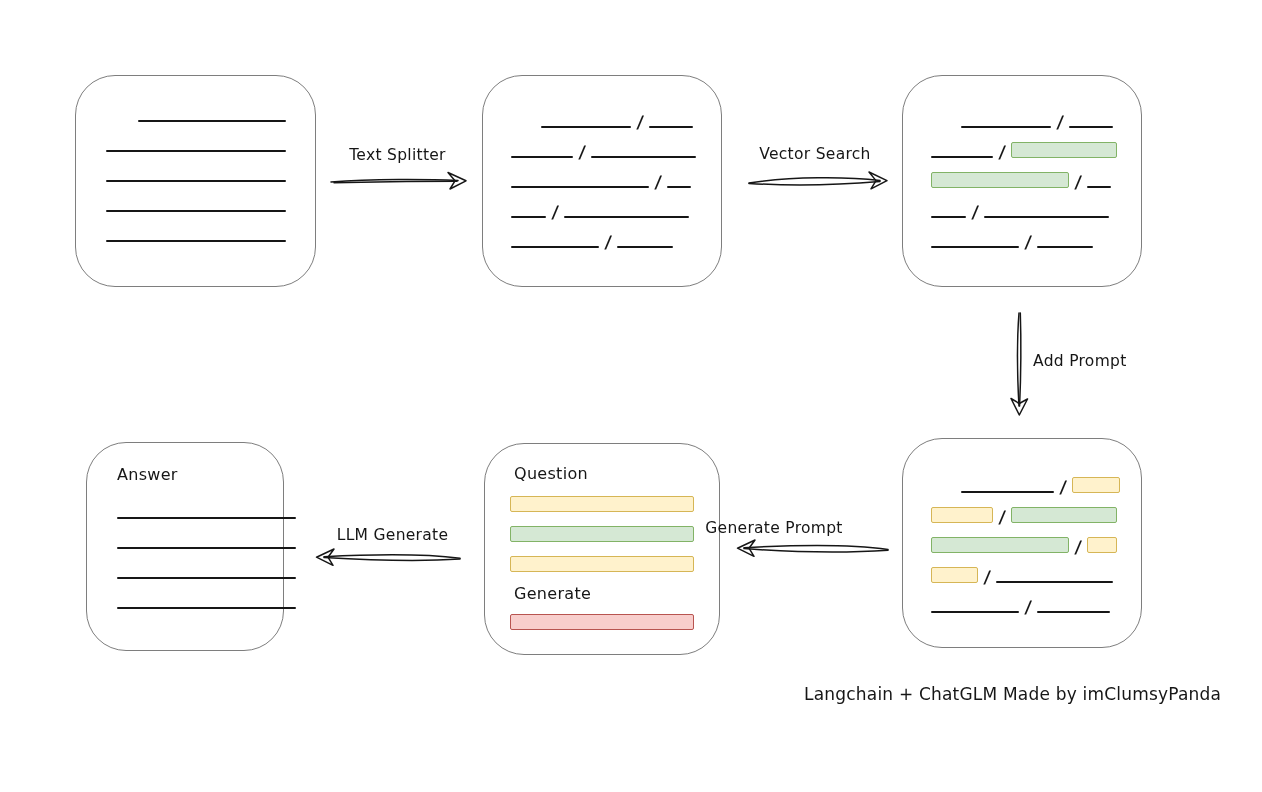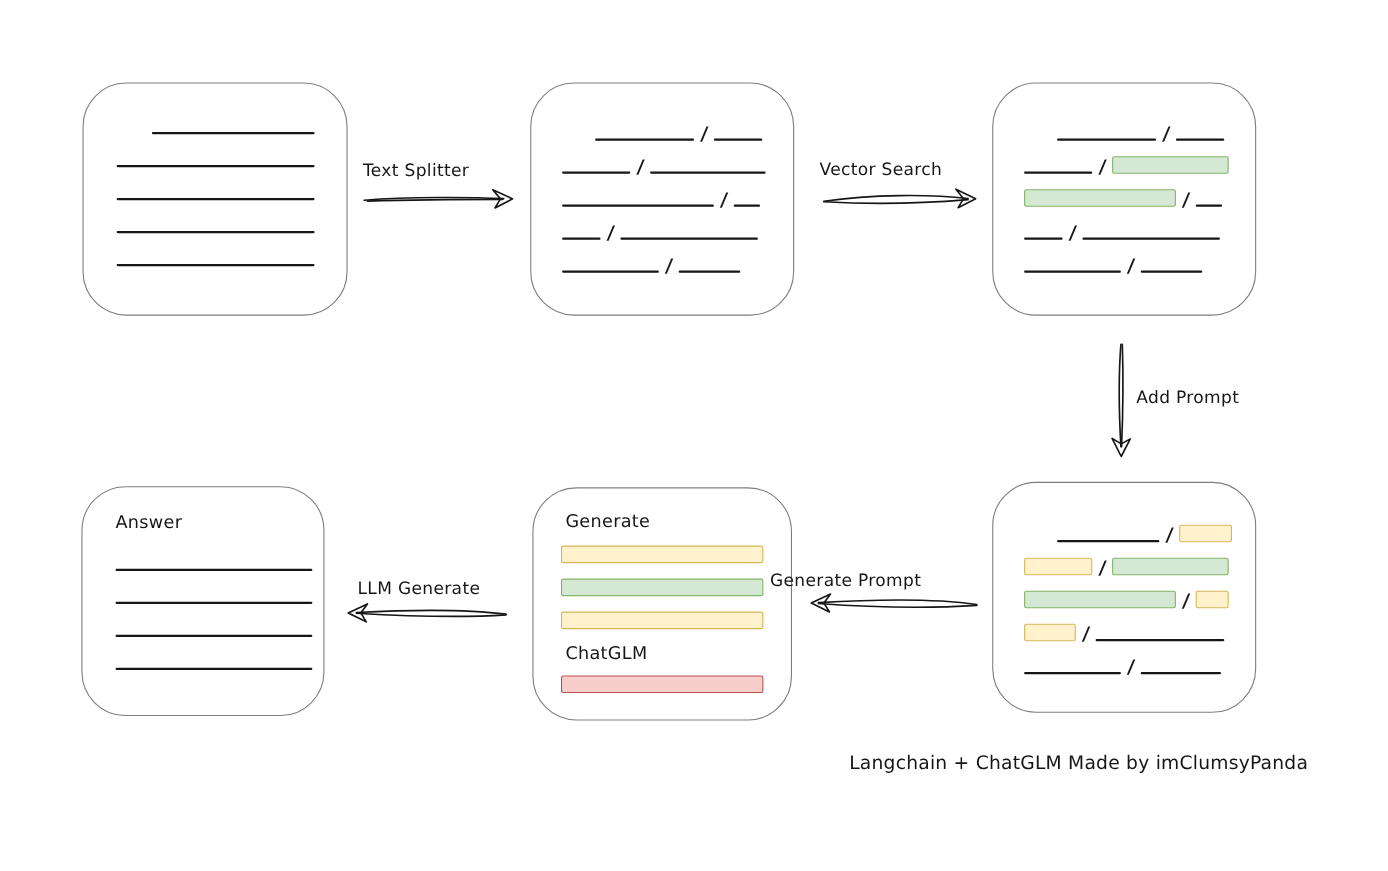--- a/index.html
+++ b/index.html
@@ -21,24 +21,24 @@
     position:relative;bottom:-3px;transform:skewX(-6deg);
   }
   .seg-rect{height:16px;box-sizing:border-box;border:1.5px solid;border-radius:2px;}
   .seg-rect.green,.bar.green{background:var(--green-fill,#d5e8d4);border-color:var(--green-border,#82b366);}
   .seg-rect.yellow,.bar.yellow{background:var(--yellow-fill,#fff2cc);border-color:var(--yellow-border,#d6b656);}
   .seg-rect.red,.bar.red{background:var(--red-fill,#f8cecc);border-color:var(--red-border,#b85450);}
   .bar{width:184px;height:16px;box-sizing:border-box;border:1.5px solid;border-radius:2px;margin-bottom:14px;}
   .heading{position:absolute;font-size:16px;font-weight:500;letter-spacing:.3px;}
   .arrow-label{
     position:absolute;font-size:15.5px;font-weight:500;letter-spacing:.3px;
-    text-align:left;white-space:nowrap;
+    text-align:center;white-space:nowrap;
   }
   .caption{
-    position:absolute;left:772px;top:684px;width:400px;font-size:17px;font-weight:500;
+    position:absolute;left:804px;top:684px;width:400px;font-size:17px;font-weight:500;
     letter-spacing:.2px;text-align:center;white-space:nowrap;
   }
 </style>
 </head>
 <body>
 
 <div class="stage">
 
   <svg class="arrows" viewBox="0 0 1262 792">
     <g>
@@ -172,33 +172,33 @@
         </div>
         <div class="row">
           <div class="seg-line" style="width: 88px;"></div>
           <span class="slash">/</span>
           <div class="seg-line" style="width: 73px;"></div>
         </div>
       </div>
   </div>
 
   <div class="box" style="left:484px;top:443px;width:236px;height:212px">
-    <div class="heading" style="left:29px;top:20px">Generate</div>
+    <div class="heading" style="left:29px;top:20px">Question</div>
     <div class="rows" style="left:25px;top:52px">
         <div class="bar yellow"></div>
         <div class="bar green"></div>
         <div class="bar yellow"></div>
       </div>
-    <div class="heading" style="left:29px;top:140px">ChatGLM</div>
+    <div class="heading" style="left:29px;top:140px">Generate</div>
     <div class="rows" style="left:25px;top:170px">
         <div class="bar red"></div>
       </div>
   </div>
 
-  <div class="box" style="left:74px;top:442px;width:221px;height:209px">
+  <div class="box" style="left:86px;top:442px;width:198px;height:209px">
     <div class="heading" style="left:30px;top:22px">Answer</div>
     <div class="rows" style="left:30px;top:46px">
         <div class="row">
           <div class="seg-line" style="width: 179px;"></div>
         </div>
         <div class="row">
           <div class="seg-line" style="width: 179px;"></div>
         </div>
         <div class="row">
           <div class="seg-line" style="width: 179px;"></div>

